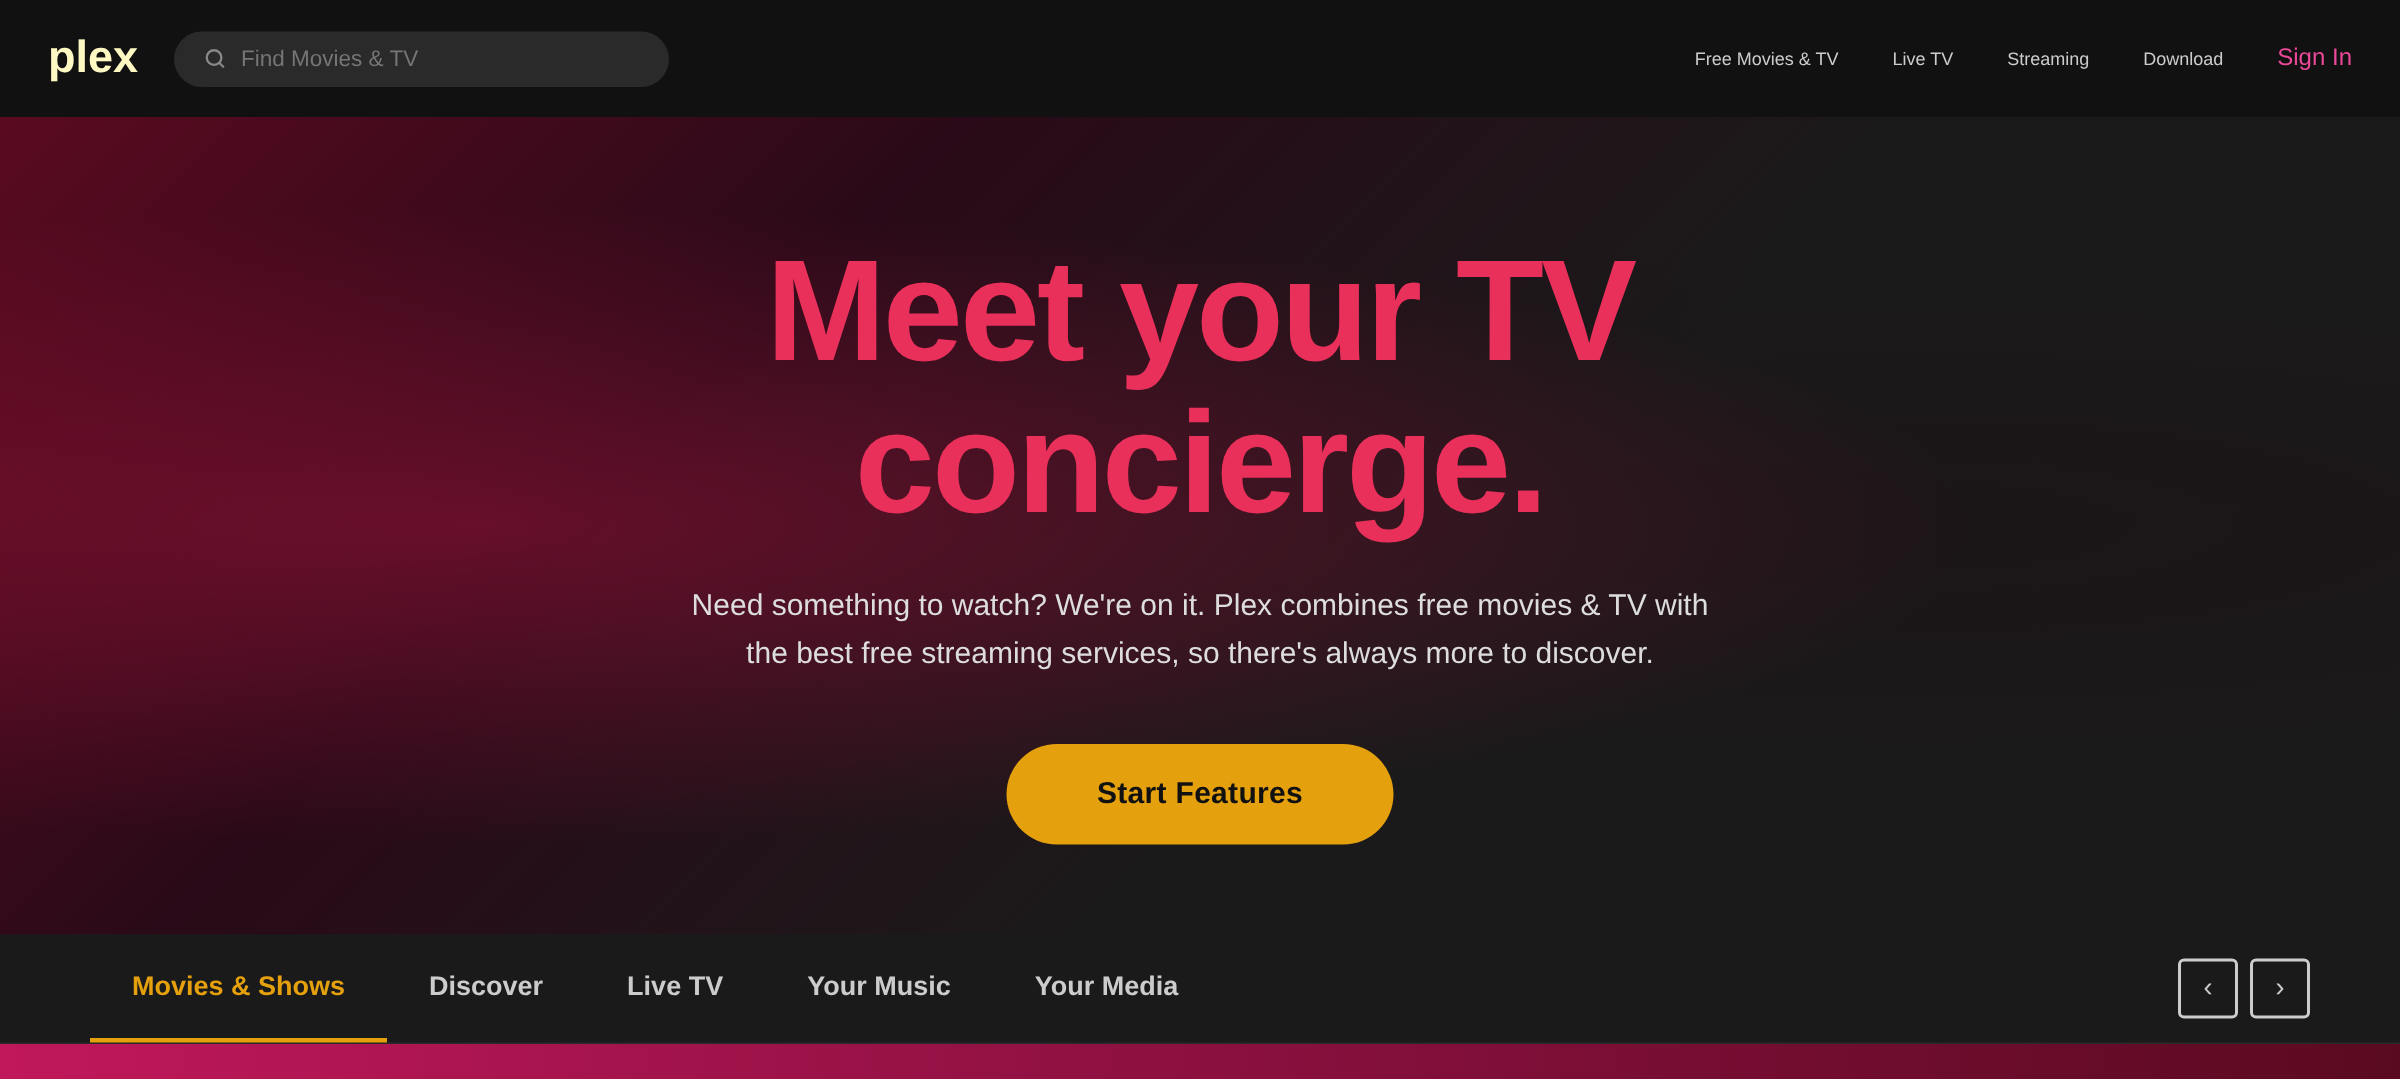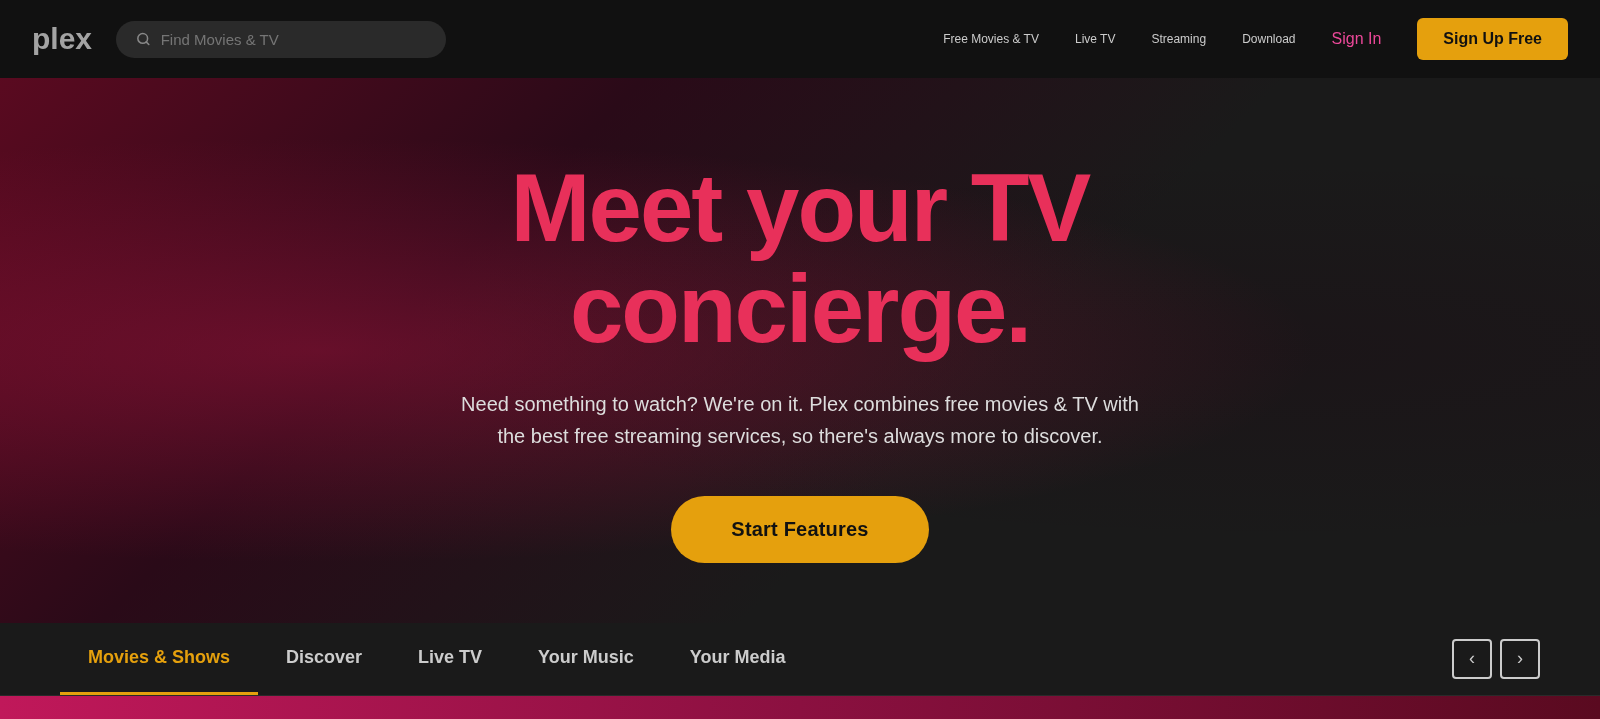--- a/index.html
+++ b/index.html
@@ -179,38 +179,37 @@
       background: linear-gradient(90deg, #c0185a 0%, #8b1040 50%, #5a0a20 100%);
       height: 90px;
       width: 100%;
     }
   </style>
 </head>
 <body>
 
 <nav>
   <div style="display:flex;align-items:center;gap:2px;">
-    <span style="font-size:30px;font-weight:900;color:#a3a3a3;font-family:sans-serif;text-align:right;">plex</span>
+    <span style="font-size:30px;font-weight:900;color:#fef9c3;font-family:sans-serif;text-align:right;">plex</span>
   </div>
 
   <div class="search-bar">
     <svg width="16" height="16" viewBox="0 0 24 24" fill="none" stroke="#888" stroke-width="2.5" stroke-linecap="round" stroke-linejoin="round">
       <circle cx="11" cy="11" r="8"></circle>
         <line x1="21" y1="21" x2="16.65" y2="16.65"></line>
     </svg>
     <input type="text" placeholder="Find Movies &amp; TV" style="">
   </div>
 
   <div class="nav-links">
     <a class="nav-link">Free Movies &amp; TV</a>
     <a class="nav-link">Live TV</a>
     <a class="nav-link">Streaming</a>
     <a class="nav-link">Download</a>
     <span class="nav-signin">Sign In</span>
-    <button class="nav-signup">Sign Up Free</button>
   </div>
 </nav>
 
 <section class="hero">
   <div class="hero-content">
     <h1 class="hero-title">Meet your TV concierge.</h1>
     <p class="hero-subtitle">
       <span>Need something to watch? We're on it. Plex combines free movies &amp; TV with</span><br>
       <span>the best free streaming services, so there's always more to discover.</span>
     </p>

